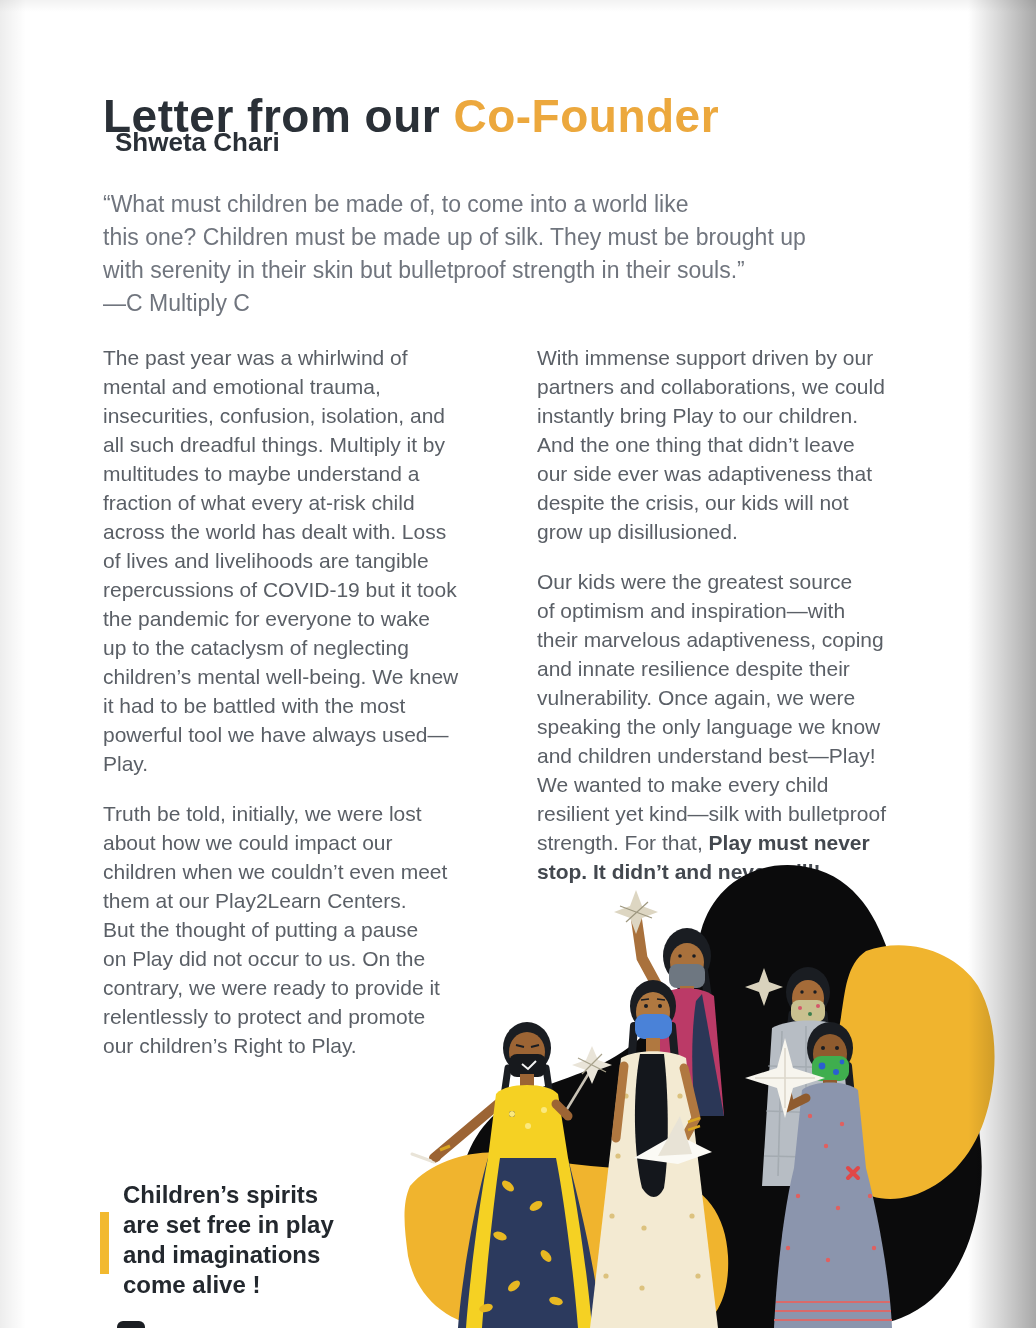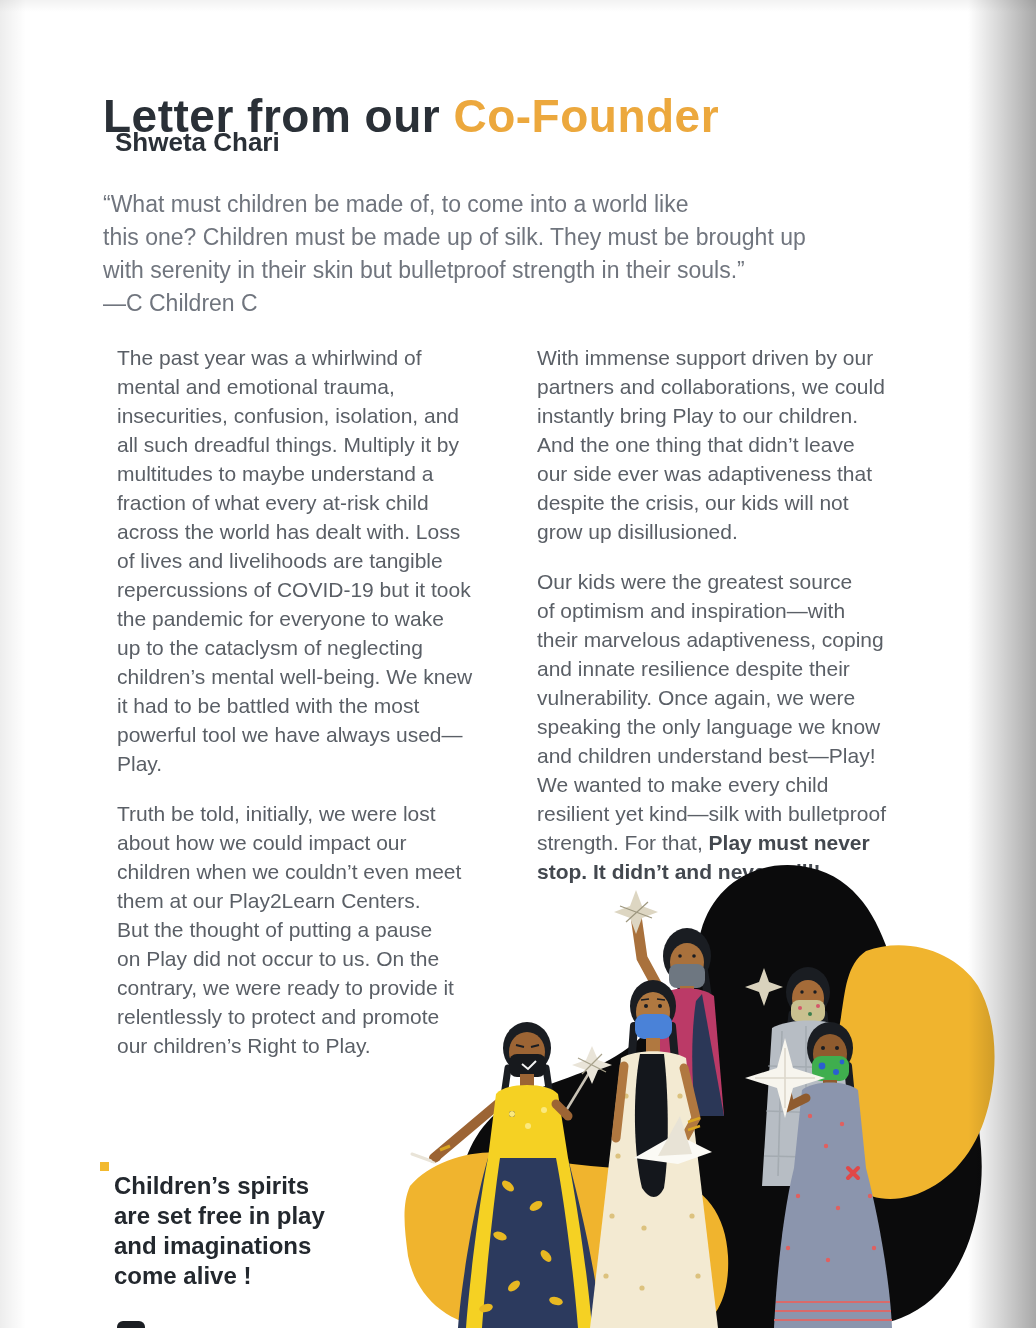--- a/index.html
+++ b/index.html
@@ -43,28 +43,28 @@
     position:absolute; left:103px; top:188px; width:860px;
     font-size:23px; line-height:33px; font-weight:400;
     color:#70757E; white-space:pre-line;
   }
   .epigraph .attribution { display:block; }
 
   .col {
     position:absolute; top:343px; width:428px;
     font-size:21px; line-height:29px; color:#5A5F66;
   }
-  .col-left  { left:117px; }
+  .col-left  { left:103px; }
   .col-right { left:537px; }
   .col p { margin:0 0 21px 0; white-space:pre-line; }
   .col p strong { font-weight:700; color:#43484F; }
 
   .pullquote {
-    position:absolute; left:100px; top:1156px; width:300px;
-    display:flex; align-items:flex-start; z-index:10;flex-direction:column;
+    position:absolute; left:100px; top:1180px; width:300px;
+    display:flex; align-items:center; z-index:10;
   }
   .pullquote .bar {
     flex:0 0 9px; width:9px; height:62px; margin-top:6px;
     background:#F2B92F;
   }
   .pullquote .pq-text {
     margin-left:14px;
     font-size:24px; line-height:30px; font-weight:700;
     color:#23282E; white-space:pre-line;
   }
@@ -82,21 +82,21 @@
 <body>
 
 <div class="page">
 
   <h1 class="title"><span>Letter from our </span><span class="highlight">Co-Founder</span></h1>
 
   <div class="author">Shweta Chari</div>
 
   <div class="epigraph"><span>“What must children be made of, to come into a world like
 this one? Children must be made up of silk. They must be brought up
-with serenity in their skin but bulletproof strength in their souls.”</span><span class="attribution">—C Children C</span></div>
+with serenity in their skin but bulletproof strength in their souls.”</span><span class="attribution">—C Multiply C</span></div>
 
   <div class="col col-left">
     <p>The past year was a whirlwind of
 mental and emotional trauma,
 insecurities, confusion, isolation, and
 all such dreadful things. Multiply it by
 multitudes to maybe understand a
 fraction of what every at-risk child
 across the world has dealt with. Loss
 of lives and livelihoods are tangible

